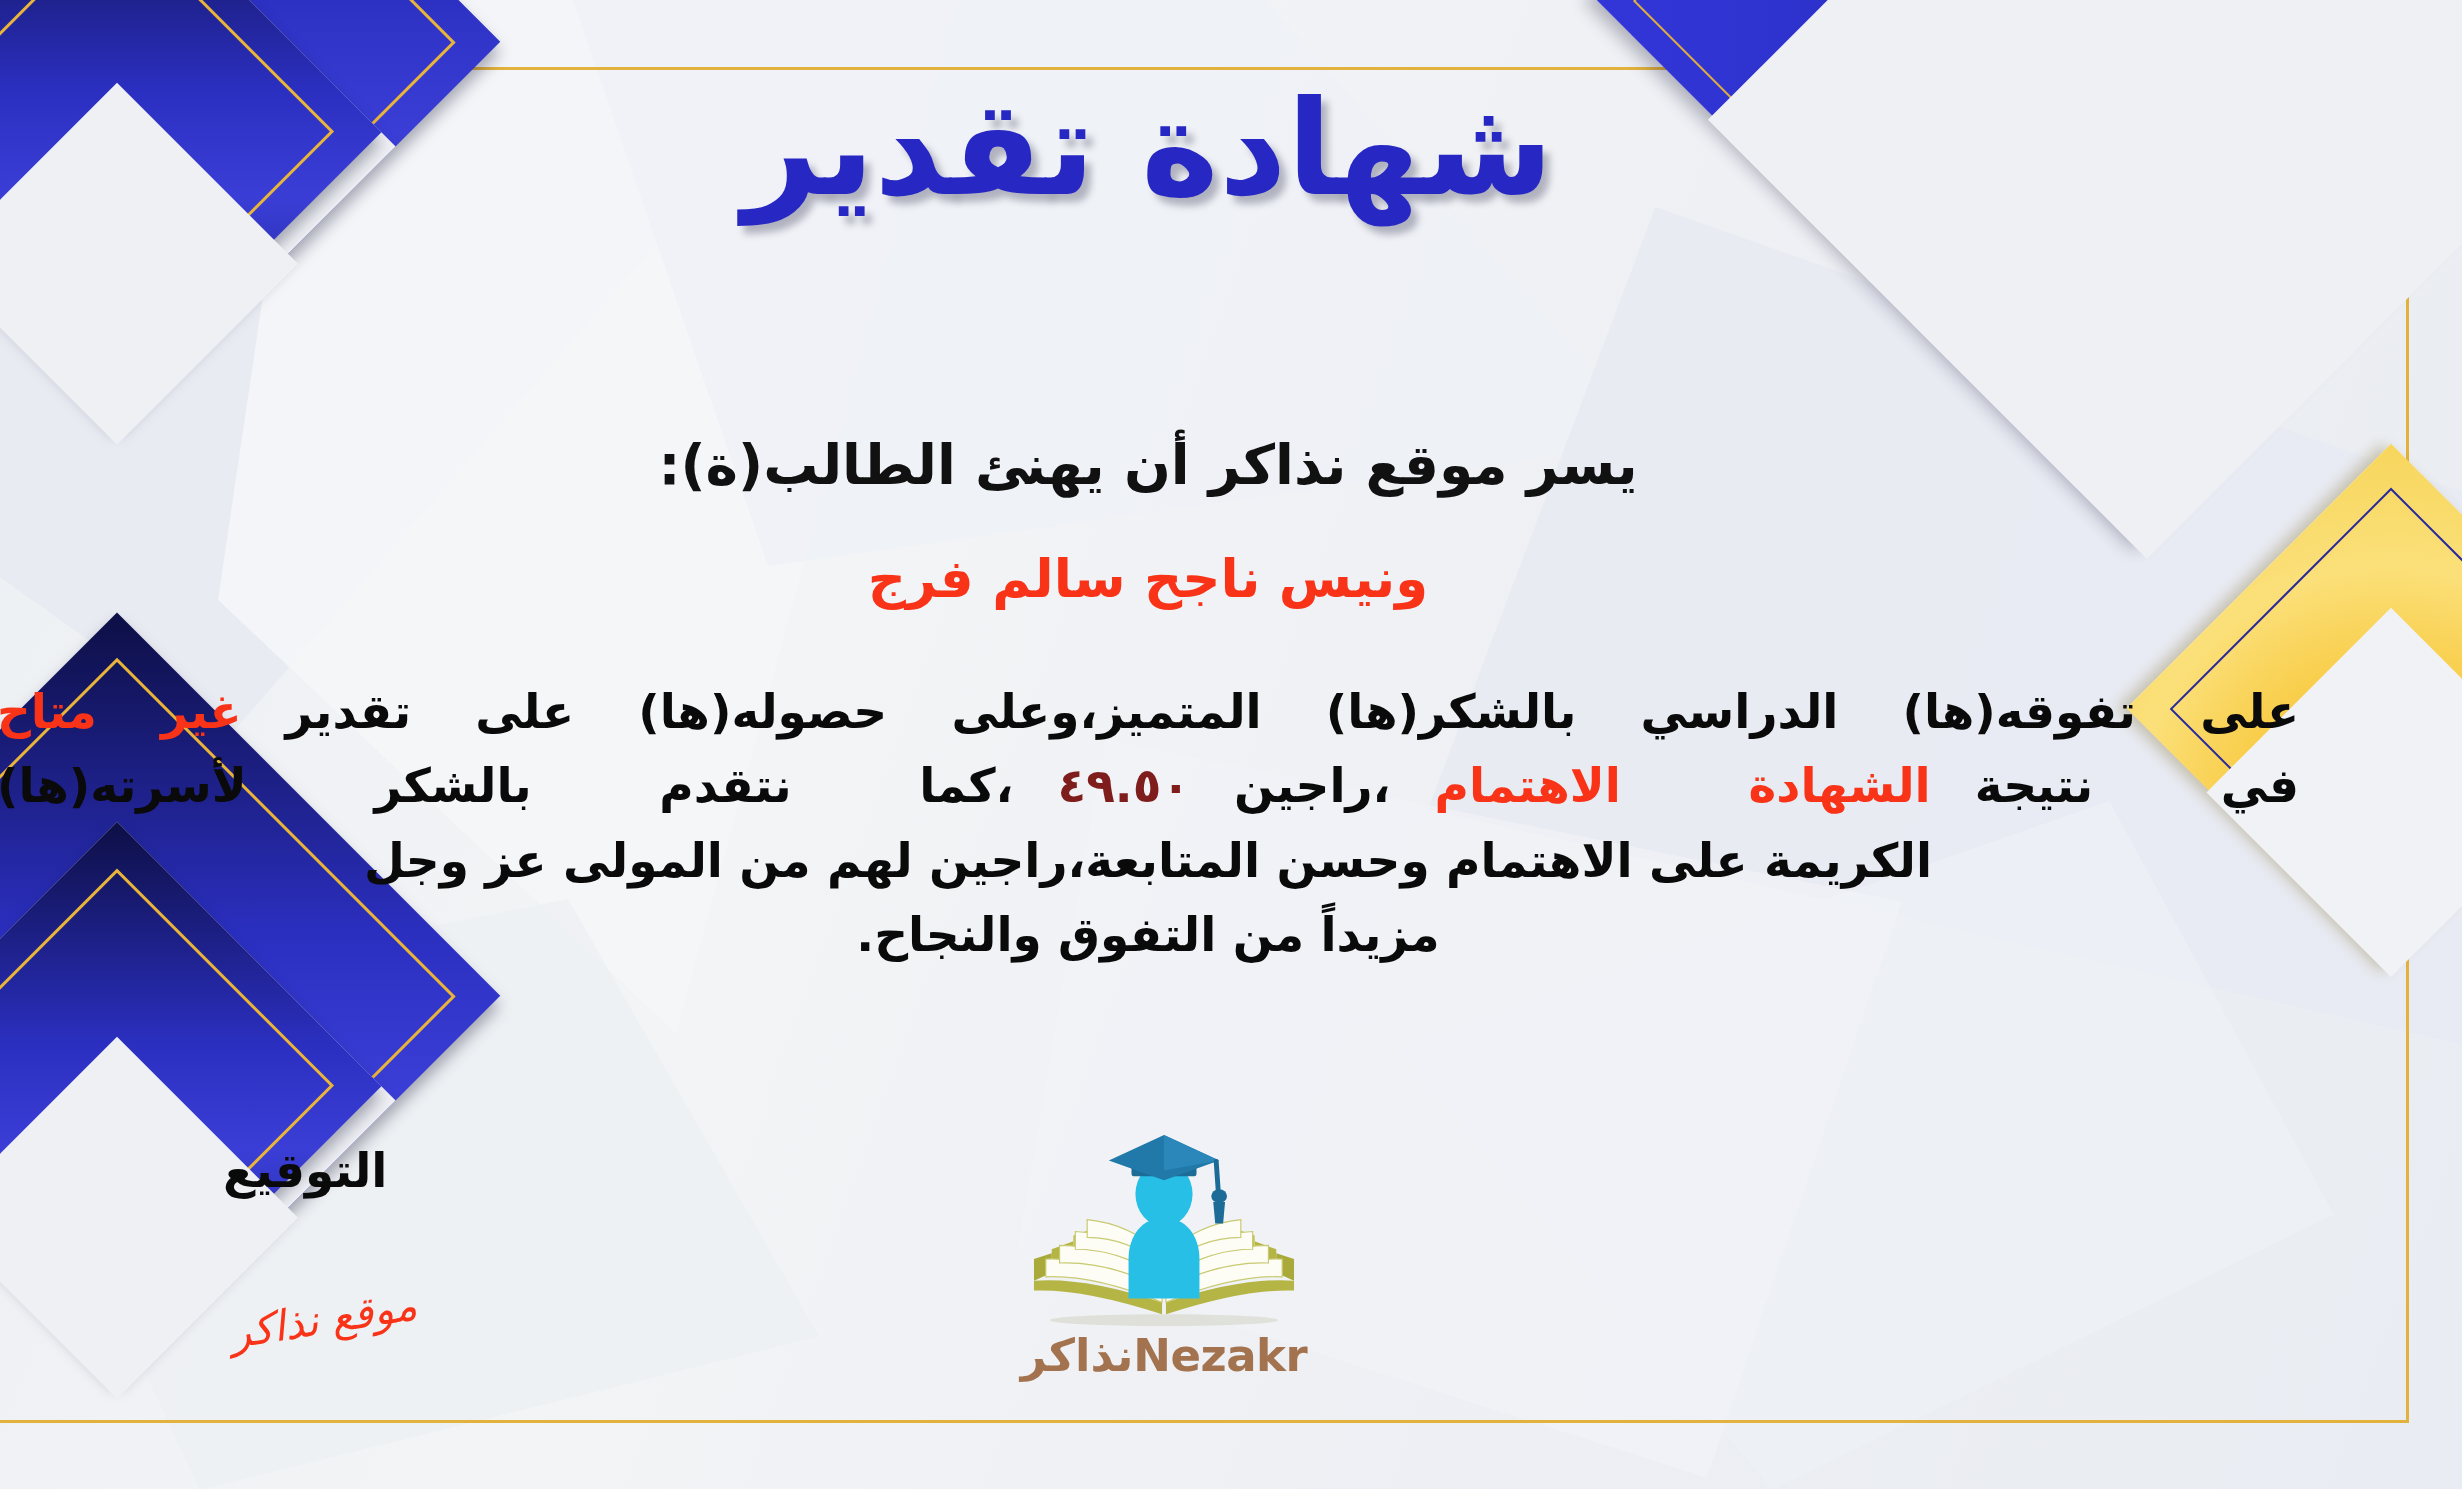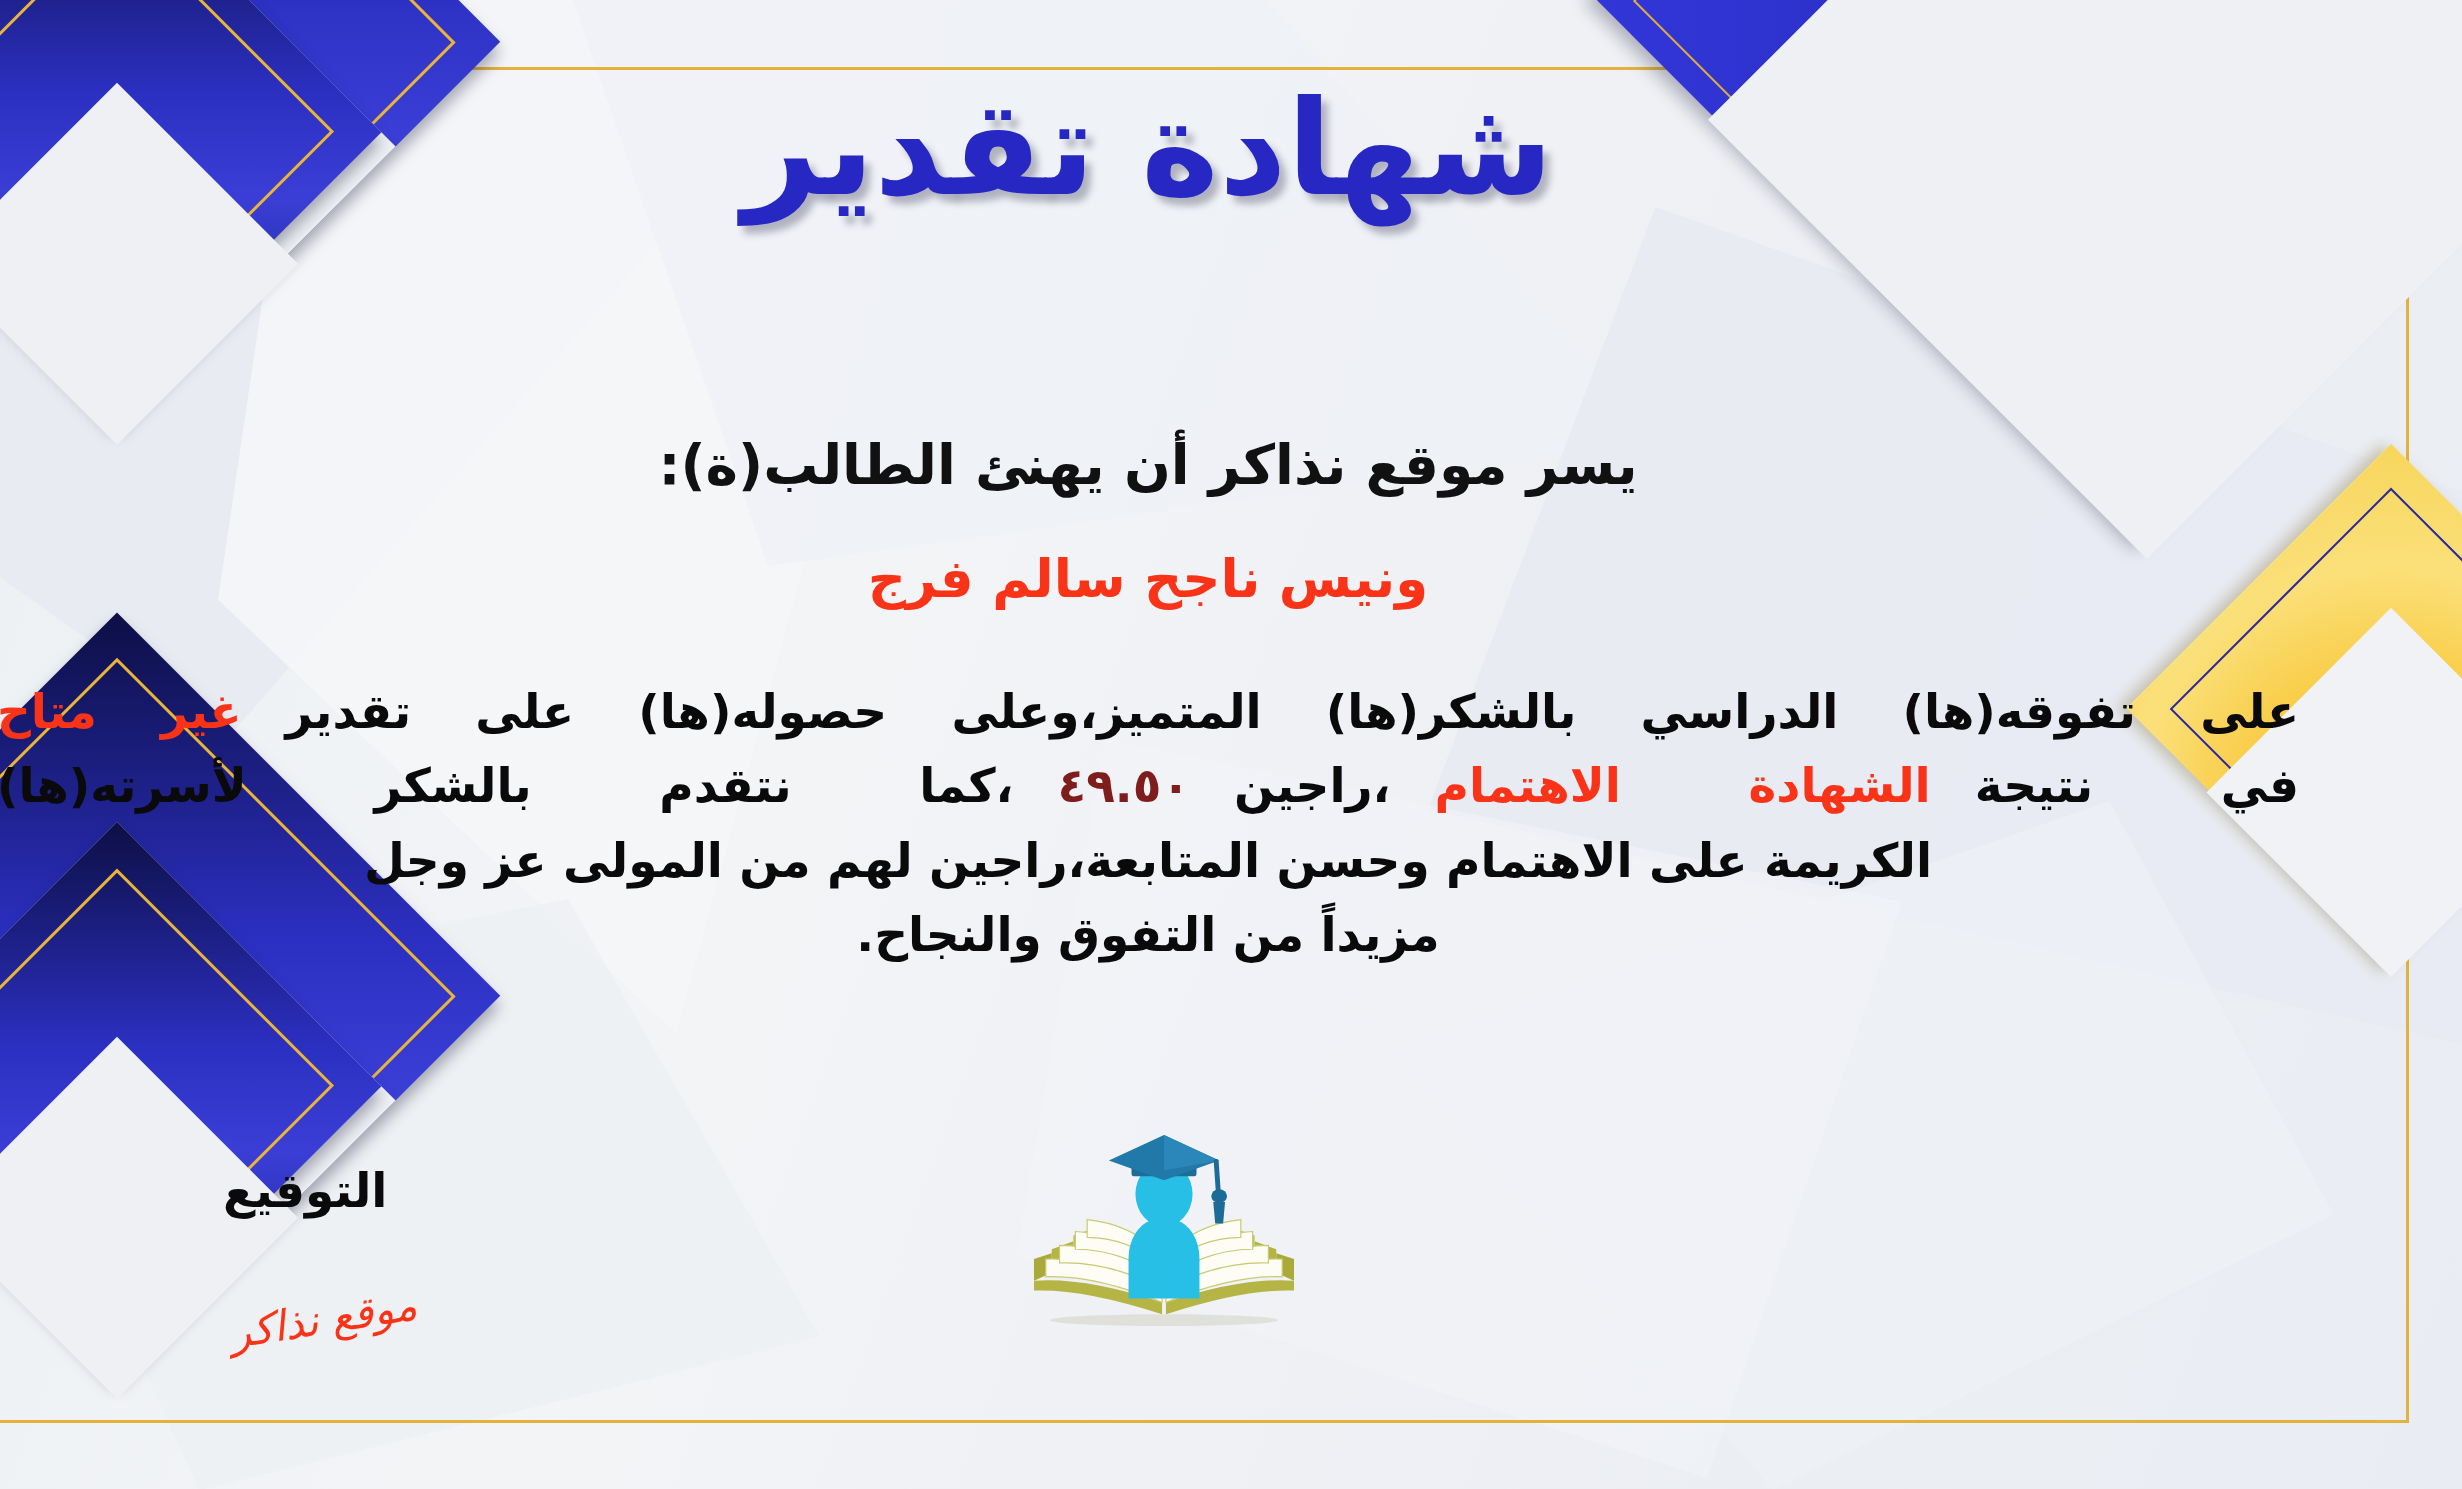--- a/index.html
+++ b/index.html
@@ -246,21 +246,20 @@
   .gap { display: inline-block; width: 44px; }
 
   .signature-label {
     position: absolute;
     top: 1143px;
     left: 389px;
     font-size: 47px;
     font-weight: 700;
     color: #0a0a0a;
     direction: rtl;
-    margin-top: 20px;
   }
   .signature-mark {
     position: absolute;
     top: 1280px;
     left: 394px;
     font-size: 42px;
     color: #f93318;
     direction: rtl;
     font-family: "DejaVu Serif", serif;
     font-style: italic;
@@ -393,17 +392,18 @@
 
         <path d="M140 2 L196 28 L140 48 L84 28 Z" fill="#2079a8"></path>
         <path d="M140 2 L196 28 L140 38 Z" fill="#2b87b9"></path>
 
         <path d="M193 29 L195 58" stroke="#1d6c98" stroke-width="5" fill="none" stroke-linecap="round"></path>
         <ellipse cx="196" cy="64" rx="8" ry="7" fill="#1d6c98"></ellipse>
         <path d="M190 70 L202 70 L200 92 L192 92 Z" fill="#1d6c98"></path>
 
         <ellipse cx="140" cy="190" rx="116" ry="6" fill="#c9cbb8" opacity=".45"></ellipse>
       </svg>
+      <div class="logo-wordmark"><span>Nezakr</span><span>نذاكر</span></div>
     </div>
 
   </div>
 </div>
 
 
 </body></html>

